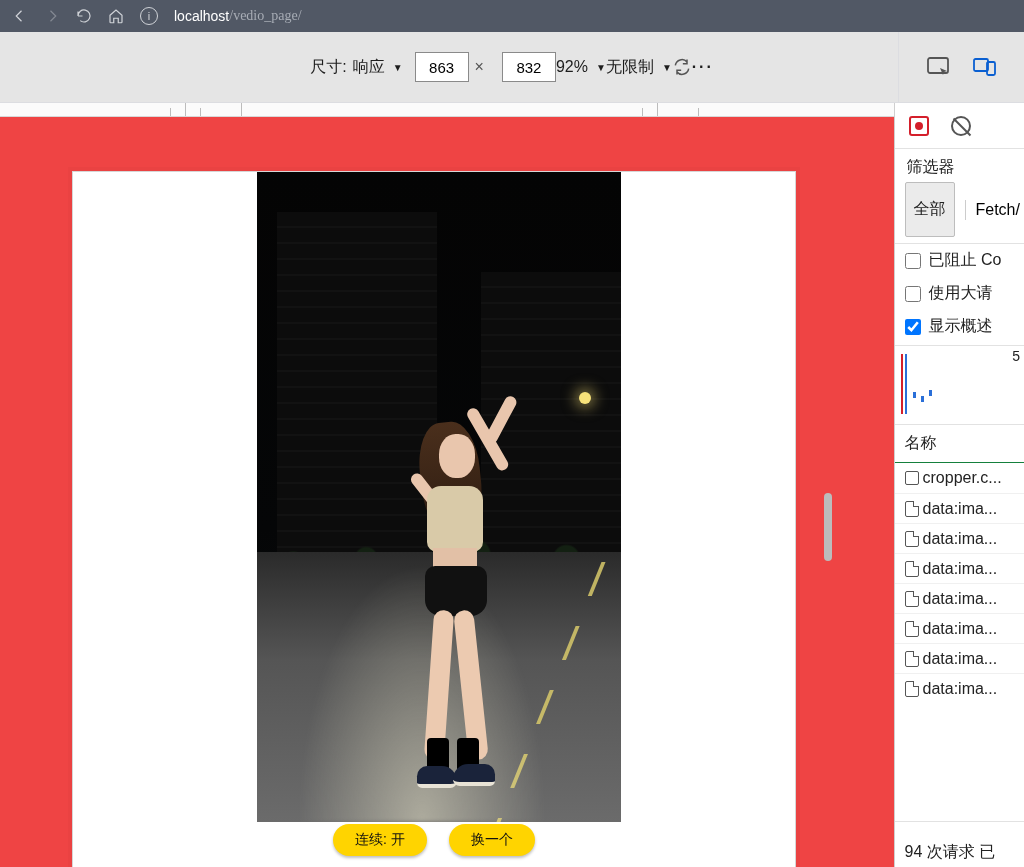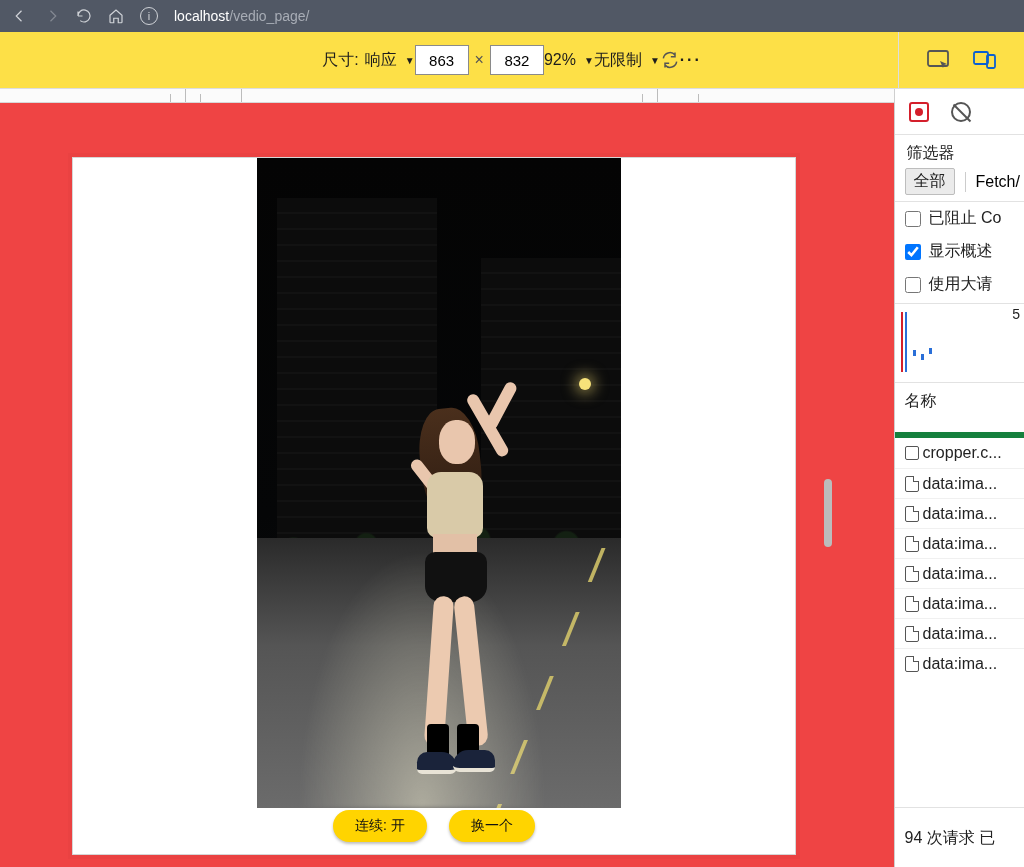--- a/index.html
+++ b/index.html
@@ -29,42 +29,43 @@
     padding: 0 8px;
     color: #d0d3d8;
     font-size: 14px;
   }
   .url-box .info-ic {
     width: 18px; height: 18px; border: 1.2px solid #d0d3d8; border-radius: 50%;
     display: flex; align-items: center; justify-content: center; font-size: 11px; margin-right: 8px;
     color: #d0d3d8;
   }
   .url-host { color: #fff; padding-left: 8px; }
-  .url-path { color: #a7acb5; }
+  .url-path { color: #a7acb5; font-family: Liberation Serif, serif; }
 
   
   .rdm-bar {
-    height: 57px;
-    background: #fde047;
+    height: 71px;
+    background: #e5e5e5;
     border-bottom: 1px solid #dcdde1;
     display: flex;
     align-items: center;
     justify-content: center;
     font-size: 16px;
     color: #1d1d1d;
     position: relative;
   }
   .rdm-group { display: flex; align-items: center; gap: 6px; }
   .rdm-caret { font-size: 10px; margin-left: 2px; }
   .dim-input {
     width: 54px; height: 30px;
     border: 1px solid #8a8a8a;
     text-align: center;
     font-size: 15px;
     background: #fff;
+    margin-left: 12px;
   }
   .dim-x { color: #555; }
   .rot-btn svg { width: 20px; height: 20px; stroke: #545454; stroke-width: 1.8; fill: none; }
   .more-dots { letter-spacing: 2px; font-weight: bold; }
   .rdm-right {
     position: absolute; right: 0; top: 0; height: 100%; width: 126px;
     border-left: 1px solid #dcdde1;
     display: flex; align-items: center; justify-content: center; gap: 20px;
   }
   .rdm-right .element-picker svg,
@@ -214,34 +215,34 @@
   .dt-tabs .clear-btn {
     width: 20px; height: 20px; border: 2px solid #555; border-radius: 50%;
     position:relative;
   }
   .dt-tabs .clear-btn::after {
     content:''; position:absolute; width:24px; height:2px; background:#555;
     top:8px; left:-3px; transform:rotate(45deg);
   }
   .dt-filter-label { padding: 8px 12px 4px; color:#222; }
   .dt-type-row { display:flex; align-items:center; padding: 0 0 6px 10px; gap:0; border-bottom:1px solid #e2e2e2;}
-  .dt-chip { padding:2px 8px; border:1px solid #bdbdbd; border-radius:2px; background:#ebebeb;}
+  .dt-chip { padding:16px 8px; border:1px solid #bdbdbd; border-radius:2px; background:#ebebeb;}
   .dt-sep  { width:1px; height:20px; background:#ccc; margin:0 10px;}
   .dt-link { color:#000000;}
   .dt-check-row { display:flex; align-items:center; gap:8px; padding: 6px 10px;}
   .dt-check-row input { width:16px; height:16px;}
   .dt-timeline {
     height: 80px; border-top:1px solid #e2e2e2; border-bottom:1px solid #e2e2e2;
     position:relative; background:#fff; margin-top:2px;
   }
   .dt-timeline .tl-red { position:absolute; left:6px; top:8px; width:2px; height:60px; background:#d41f2b;}
   .dt-timeline .tl-blue{ position:absolute; left:10px; top:8px; width:2px; height:60px; background:#2a6fd8;}
   .dt-timeline .tl-dot { position:absolute; width:3px; height:6px; background:#2a6fd8;}
   .tl-d1{ left:18px; top:46px;} .tl-d2{ left:26px; top:50px;} .tl-d3{ left:34px; top:44px;}
-  .dt-col-header { padding:8px 10px 20px; border-bottom:6px solid #15803d;}
+  .dt-col-header { padding:8px 10px 8px; border-bottom:1px solid #15803d;}
   .dt-list { flex:1; overflow:hidden;}
   .dt-row { display:flex; align-items:center; gap:4px; padding:4px 10px; height:30px;
             white-space:nowrap; overflow:hidden; text-overflow:ellipsis;}
   .dt-row + .dt-row { border-top:1px solid #f0f0f0;}
   .file-ic { width:14px; height:16px; border:1.4px solid #555; border-radius:2px 2px 2px 2px;
              position:relative; flex:0 0 auto;}
   .file-ic::after { content:''; position:absolute; right:-1px; top:-1px; width:5px; height:5px;
                     border-left:1.4px solid #555; border-bottom:1.4px solid #555; background:#fff;}
   .check-ic { width:14px; height:14px; border:1.4px solid #555; border-radius:2px; flex:0 0 auto;}
   .dt-status { padding:20px 10px; border-top:1px solid #e2e2e2; white-space:nowrap; overflow:hidden;}
@@ -380,26 +381,26 @@
     <div class="dt-type-row">
       <span class="dt-chip">全部</span>
       <span class="dt-sep"></span>
       <span class="dt-link">Fetch/</span>
     </div>
     <label class="dt-check-row">
       <input type="checkbox" style="">
       <span>已阻止 Co</span>
     </label>
     <label class="dt-check-row">
+      <input type="checkbox" style="">
+      <span>使用大请</span>
+    </label>
+    <label class="dt-check-row">
       <input type="checkbox" checked="" style="">
       <span>显示概述</span>
-    </label>
-    <label class="dt-check-row">
-      <input type="checkbox" style="">
-      <span>使用大请</span>
     </label>
 
     <div class="dt-timeline">
       <span style="position:absolute; right:4px; top:2px; font-size:14px;">5</span>
       <div class="tl-red"></div>
       <div class="tl-blue"></div>
       <div class="tl-dot tl-d1"></div>
       <div class="tl-dot tl-d2"></div>
       <div class="tl-dot tl-d3"></div>
     </div>

